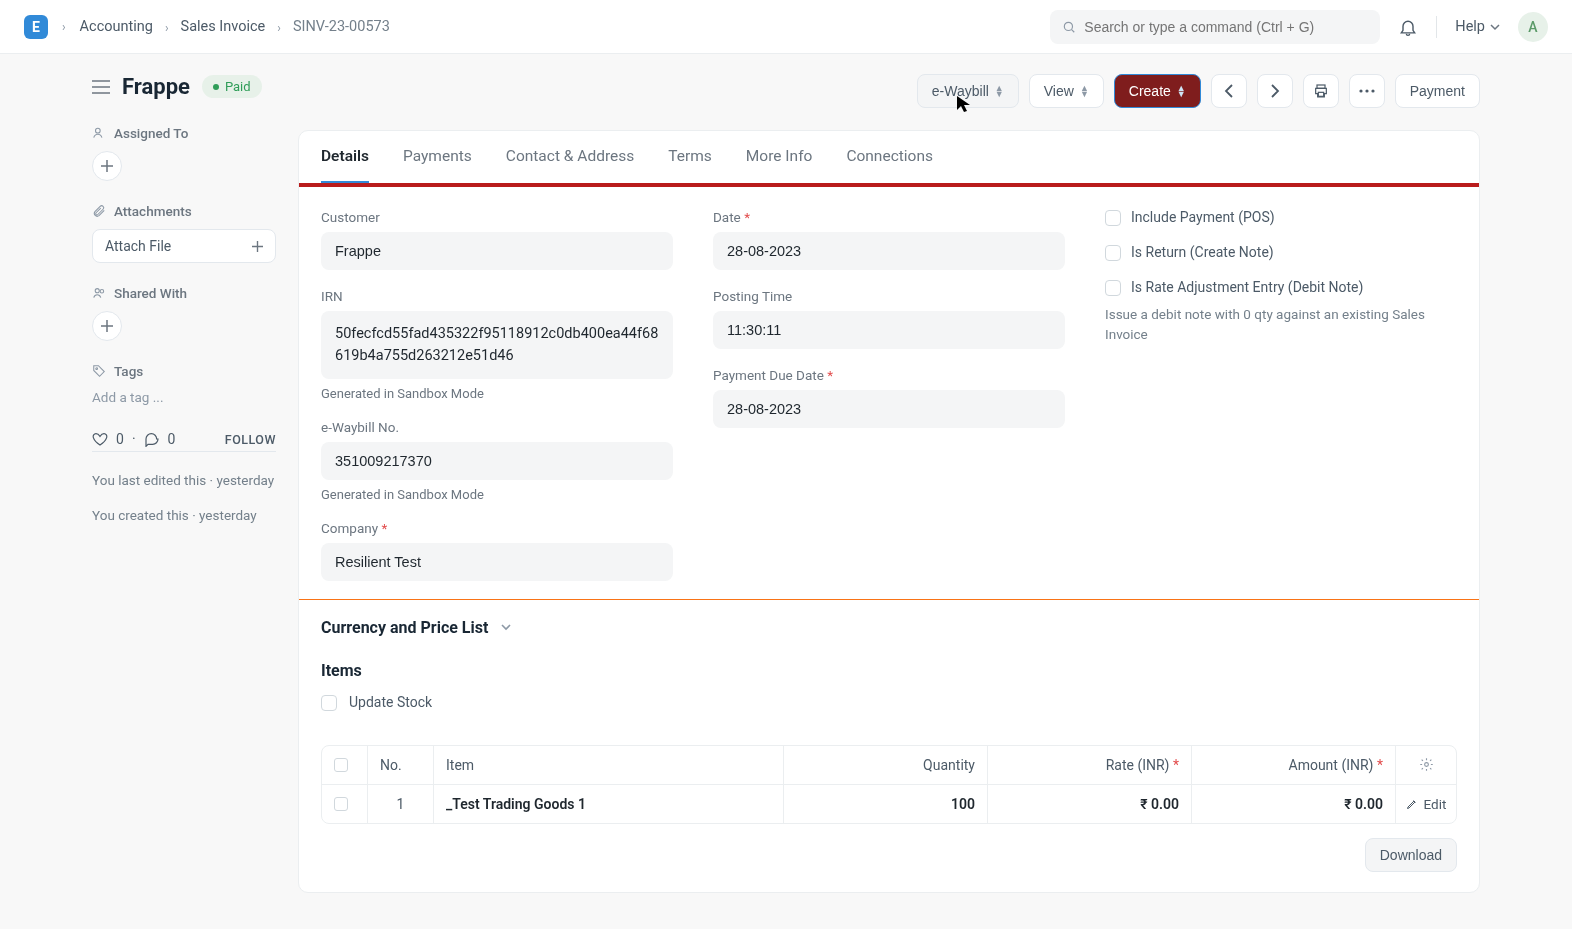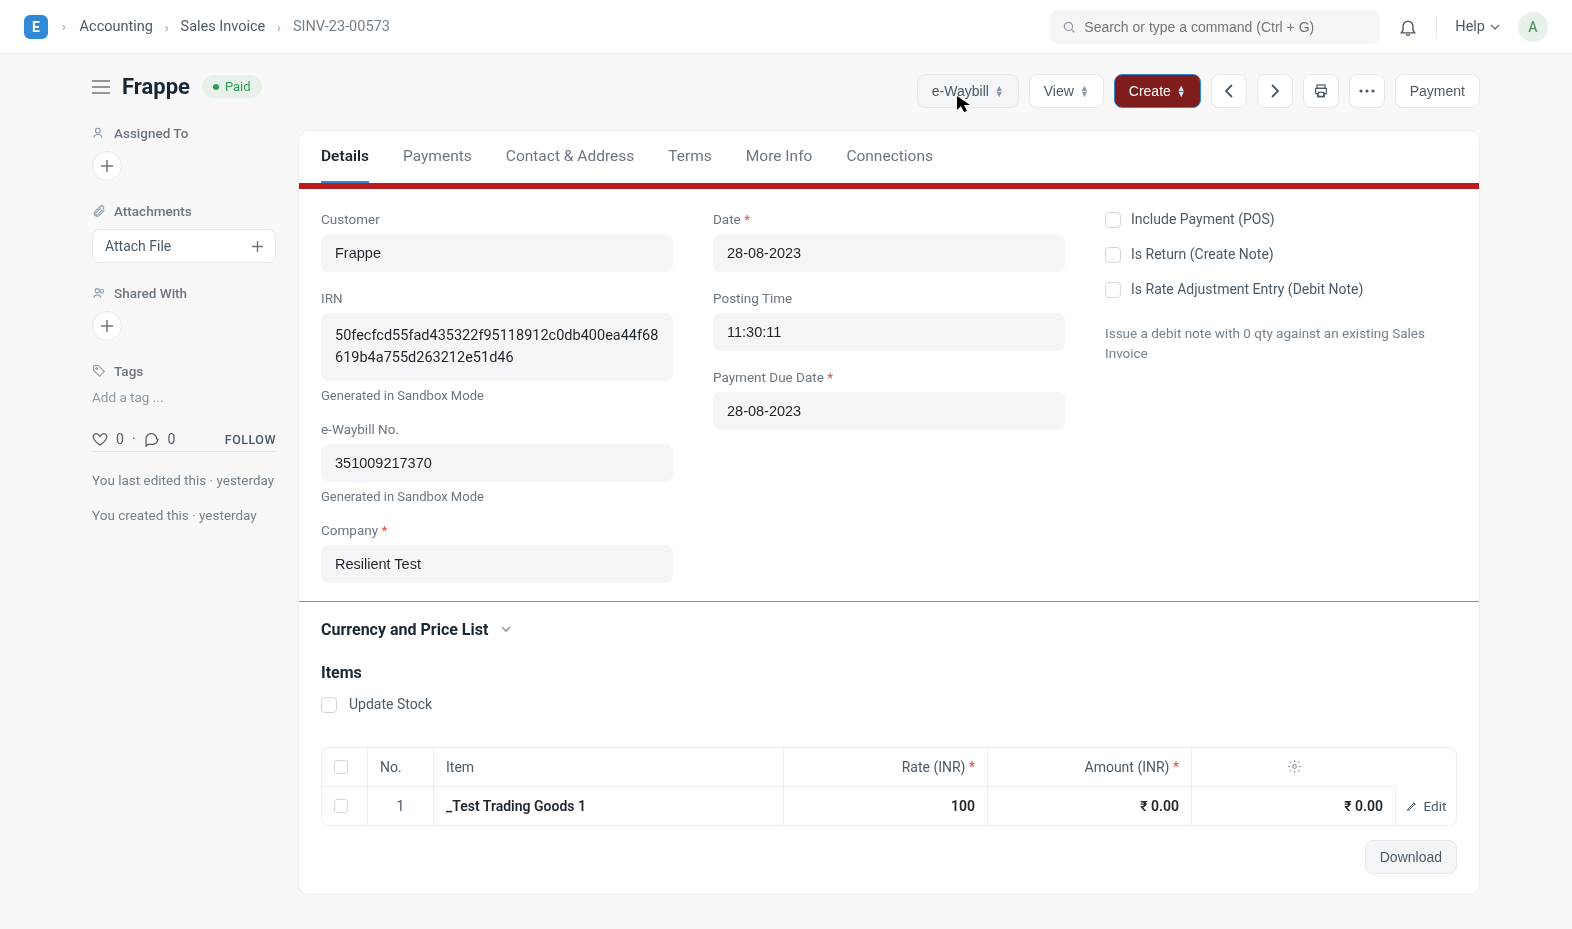--- a/index.html
+++ b/index.html
@@ -92,21 +92,21 @@
   }
   .btn.gray { background:#f4f5f6; border-color:#e3e8ed;}
   .btn.primary { background:#7f1d1d; color:#fff; border-color:#318ad8;}
   .btn.icon-only { width:36px; padding:0; justify-content:center; font-size:16px;}
   .updown { font-size:9px; color:#8d99a6; line-height:6px; display:flex; flex-direction:column;}
   .btn.primary .updown { color:#cfe5f6; }
 
   .card {
     background:#fff; border:1px solid #ebeef0; border-radius:10px; overflow:hidden;
   }
-  .tabs { display:flex; gap:34px; padding:0 22px; border-bottom:6px solid #b91c1c;}
+  .tabs { display:flex; gap:34px; padding:0 22px; border-bottom:4px solid #b91c1c;}
   .tab { padding:16px 0; color:#6c7680; cursor:pointer; font-size:15.5px; border-bottom:2px solid transparent;}
   .tab.active { color:#1f272e; font-weight:600; border-bottom-color:#318ad8;}
 
   .form-area { padding: 22px 22px 0; }
   .form-grid {
     display:grid; grid-template-columns: 1fr 1fr 1fr; gap: 0 40px;
   }
   .field { margin-bottom:18px;}
   .field-label { color:#6c7680; font-size:13.5px; margin-bottom:7px; display:block;}
   .req { color:#e24c4c;}
@@ -115,21 +115,21 @@
     font-size:14.5px; color:#1f272e; width:100%; outline:none;
   }
   .field-input.big { height:auto; padding:12px 14px; line-height:1.5; word-break:break-all; font-size:14.5px;}
   .field-help { color:#6c7680; font-size:13px; margin-top:7px;}
   .check-row { display:flex; align-items:flex-start; gap:10px; margin-bottom:18px;}
   .checkbox {
     width:16px; height:16px; border:1.5px solid #d1d8dd; border-radius:4px; background:#fff;
     flex-shrink:0; margin-top:1px; cursor:pointer;
   }
   .check-label { color:#4c5a67; font-size:14px;}
-  .check-help { color:#74808b; font-size:13.5px; line-height:1.5; margin-top:25px;}
+  .check-help { color:#74808b; font-size:13.5px; line-height:1.5; margin-top:8px;}
 
   .section-title {
     font-size:16px; font-weight:700; color:#192734; padding: 18px 22px 14px;
     display:flex; align-items:center; gap:12px; cursor:pointer;
     border-top:1px solid #f97316;
   }
   .section-title.sub { border-top:none; padding-top:10px;}
   .section-title .caret { color:#8d99a6; }
 
   .stock-row { padding:0 22px 20px; display:flex; align-items:center; gap:12px;}
@@ -416,20 +416,21 @@
         <span class="check-label">Update Stock</span>
       </div>
 
       <div class="items-table">
         <div class="tr">
           <div class="th">
               <div class="mini-check"></div>
             </div>
           <div class="th">No.</div>
           <div class="th">Item</div>
+          <div class="th right">Quantity</div>
           <div class="th right"><span>Rate (INR)</span>&nbsp;<span class="req">*</span></div>
           <div class="th right"><span>Amount (INR)</span>&nbsp;<span class="req">*</span></div>
           <div class="th" style="justify-content:center;">
             <svg class="settings-icon" width="15" height="15" viewBox="0 0 24 24" fill="none" stroke="currentColor" stroke-width="1.8">
                 <circle cx="12" cy="12" r="3"></circle>
                 <path d="M12 2v3M12 19v3M4.2 4.2l2.1 2.1M17.7 17.7l2.1 2.1M2 12h3M19 12h3M4.2 19.8l2.1-2.1M17.7 6.3l2.1-2.1"></path>
               </svg>
           </div>
         </div>
         <div class="tr">

